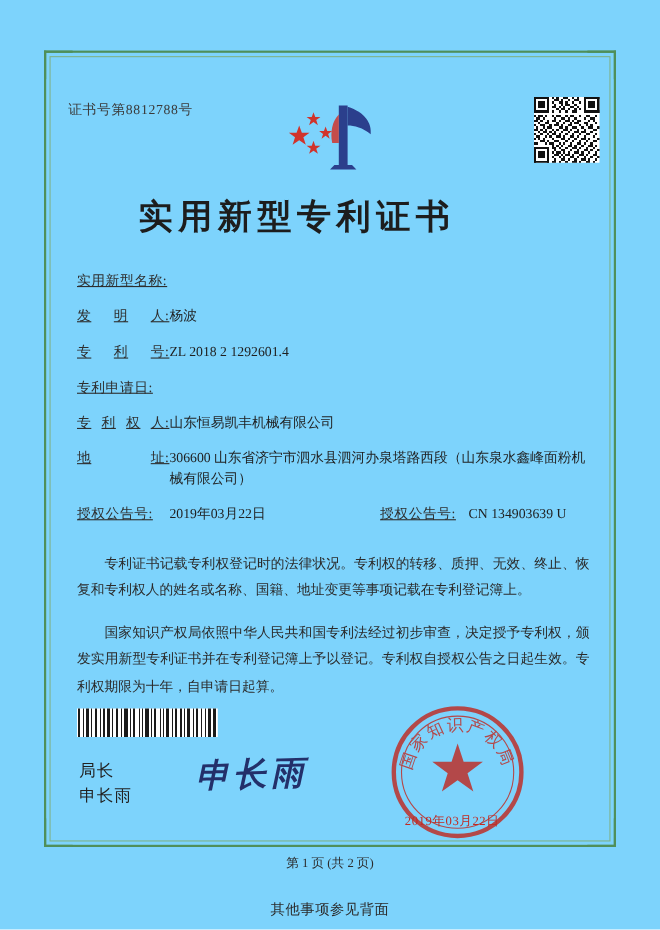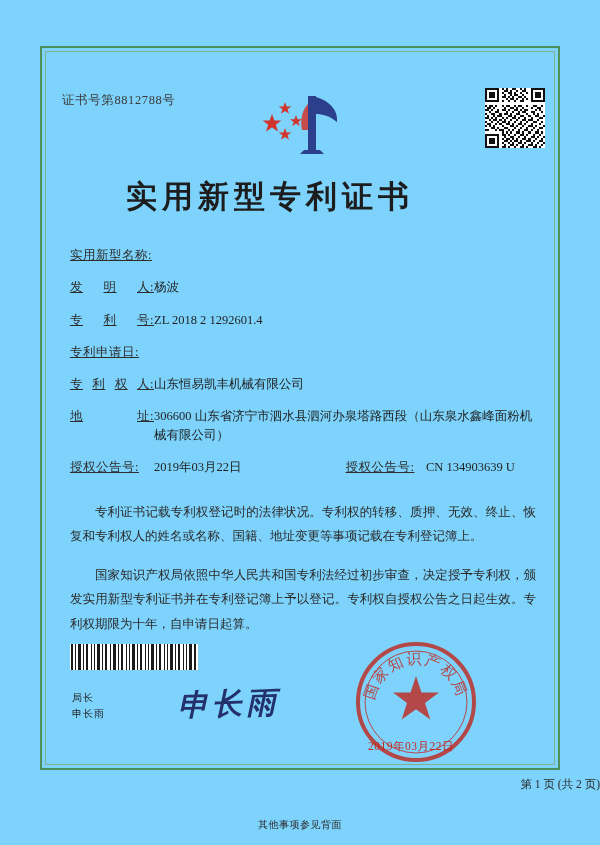--- a/index.html
+++ b/index.html
@@ -149,21 +149,21 @@
   .barcode {
     position: absolute;
     left: 70px; top: 644px;
     width: 128px; height: 26px;
   }
 
   
   .sig-label {
     position: absolute;
     left: 72px; top: 690px;
-    font-size: 10px;
+    font-size: 15px;
     line-height: 1.55;
     color: #222;
     letter-spacing: 1px;
   }
   .sig-hand {
     position: absolute;
     left: 178px; top: 684px;
     font-size: 30px;
     font-family: "DejaVu Serif", serif;
     color: #23306a;
@@ -185,30 +185,30 @@
     font-size: 11.5px;
     color: #c02a22;
     letter-spacing: 0.5px;
   }
 
   
   .page-count {
     position: absolute;
     left: 0; top: 777px;
     width: 600px;
-    text-align: right;
+    text-align: center;
     font-size: 11.5px;
     color: #2b2b2b;
   }
   .back-note {
     position: absolute;
     left: 0; top: 818px;
     width: 600px;
     text-align: center;
-    font-size: 10px;
+    font-size: 13px;
     color: #2b2b2b;
     letter-spacing: 0.5px;
   }
 </style>
 </head>
 <body>
 
 <div class="page">
 
   <div class="border-outer"></div>

